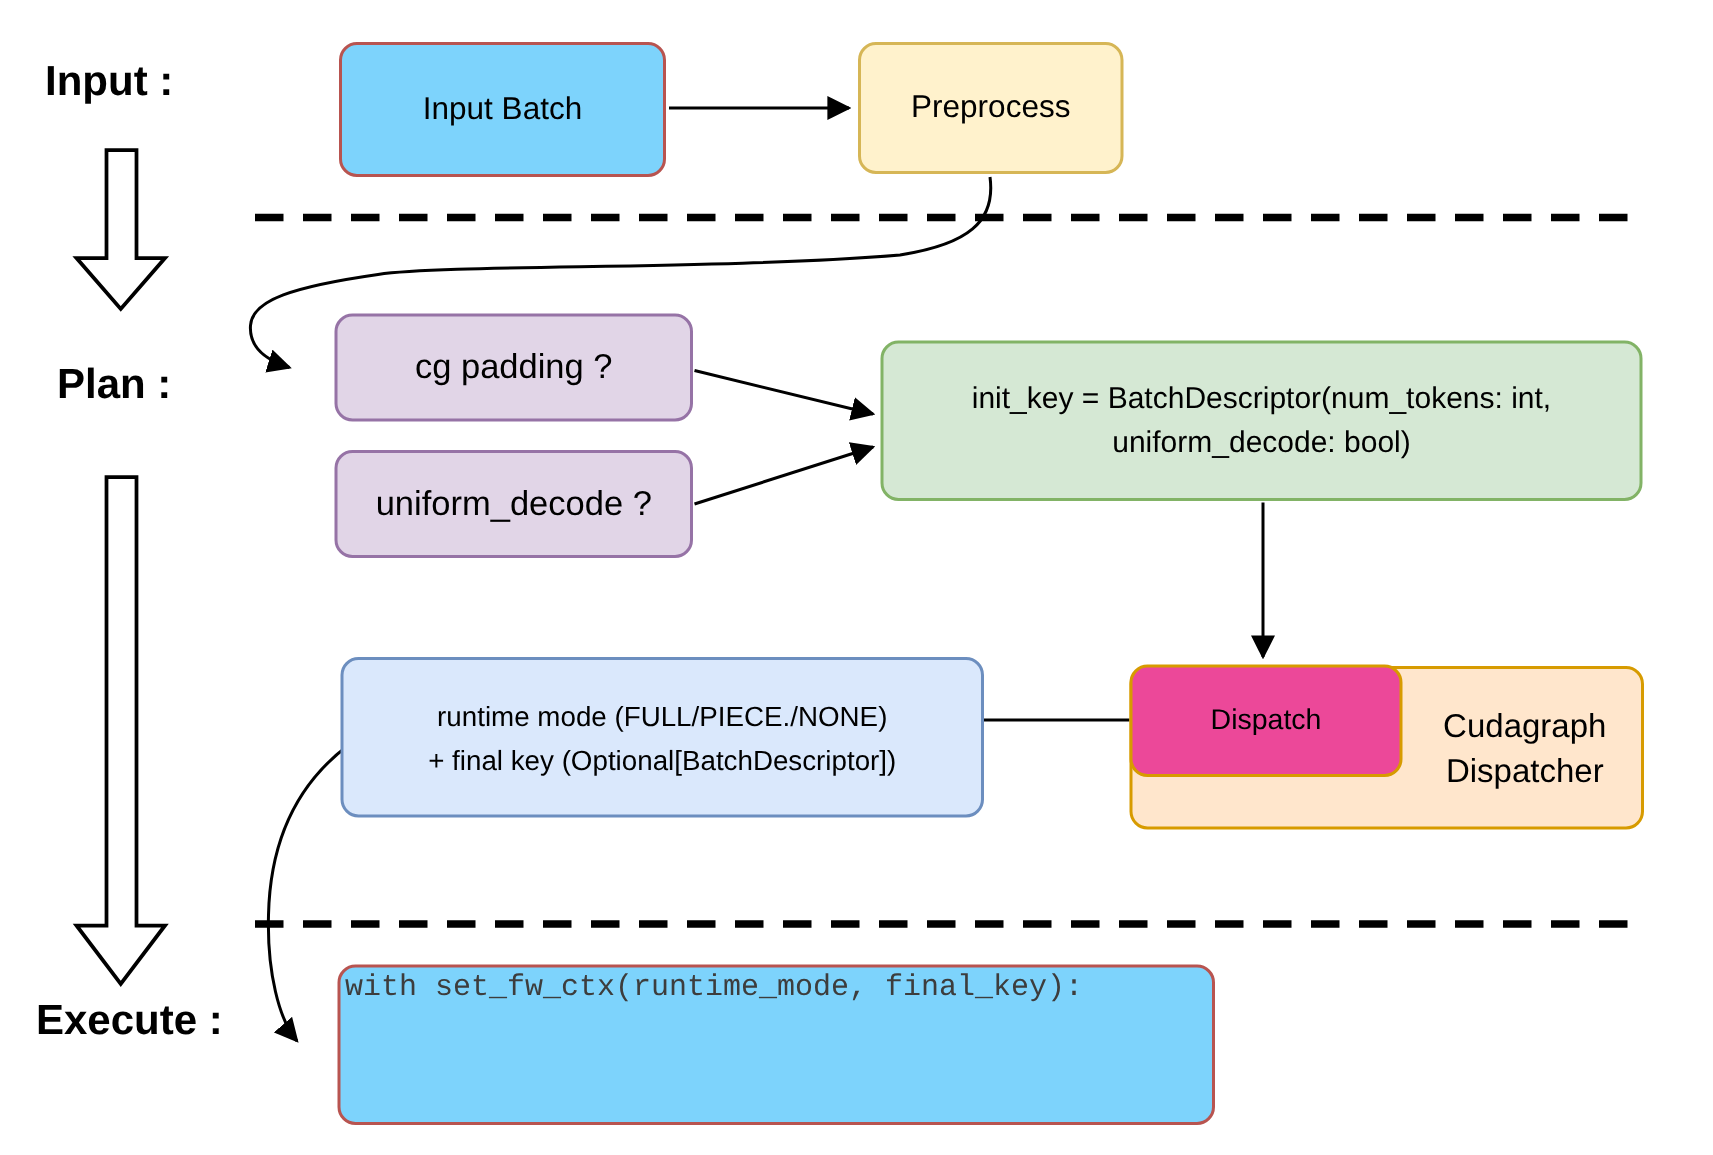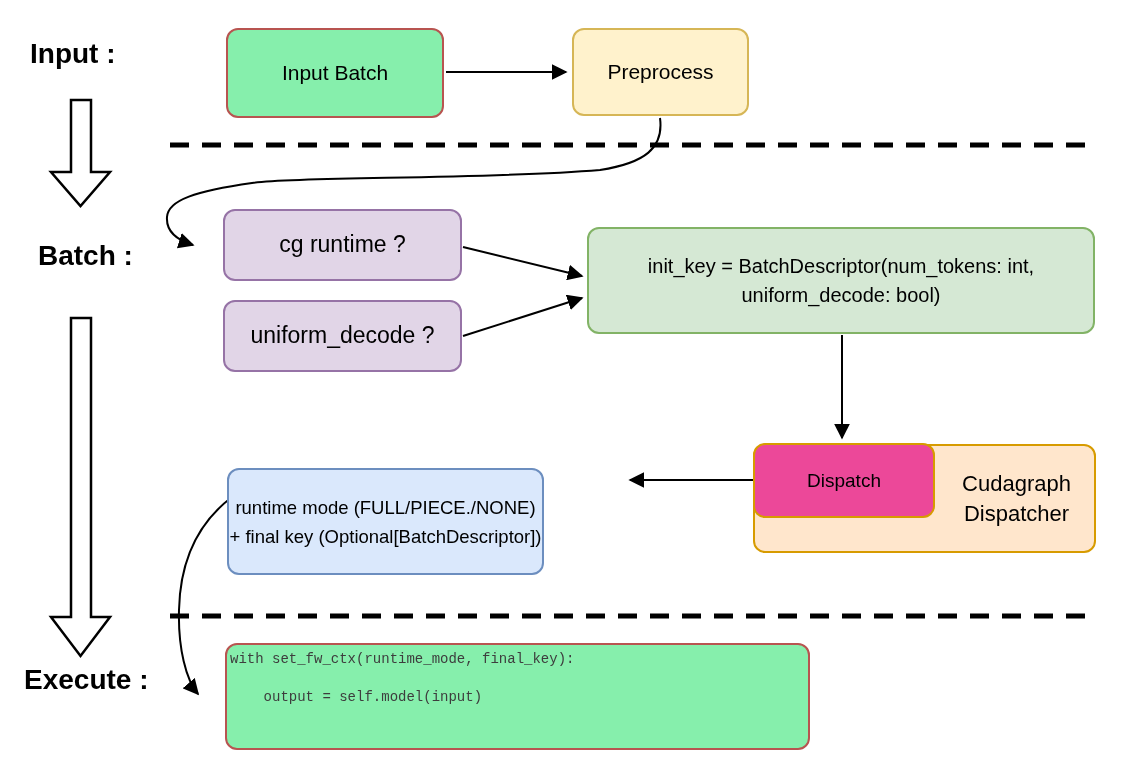--- a/index.html
+++ b/index.html
@@ -24,46 +24,46 @@
     justify-content:center;
     text-align:center;
     line-height:1.35;
   }
   .stage-label{
     position:absolute;
     font-weight:700;
     font-size:28px;
     white-space:nowrap;
   }
-  .node-red{background:#86efac;border-color:#b85450;}
+  .node-red{background:#7dd3fc;border-color:#b85450;}
   .node-yellow{background:#fff2cc;border-color:#d6b656;}
   .node-purple{background:#e1d5e7;border-color:#9673a6;}
   .node-green{background:#d5e8d4;border-color:#82b366;}
   .node-blue{background:#dae8fc;border-color:#6c8ebf;}
   .node-orange-light{background:#ffe6cc;border-color:#d79b00;}
   .node-orange-dark{background:#ec4899;border-color:#d79b00;}
 
   #node-input-batch{left:226px;top:28px;width:218px;height:90px;font-size:21px;}
   #node-preprocess{left:572px;top:28px;width:177px;height:88px;font-size:21px;}
   #node-cg-padding{left:223px;top:209px;width:239px;height:72px;font-size:23px;}
   #node-uniform-decode{left:223px;top:300px;width:239px;height:72px;font-size:23px;align-items:center;}
   #node-init-key{left:587px;top:227px;width:508px;height:107px;font-size:20px;line-height:29px;}
-  #node-runtime-result{left:227px;top:468px;width:317px;height:107px;font-size:18.5px;line-height:29px;}
+  #node-runtime-result{left:227px;top:438px;width:429px;height:107px;font-size:18.5px;line-height:29px;}
   #node-cudagraph{left:753px;top:444px;width:343px;height:109px;}
   #node-dispatch{left:753px;top:443px;width:182px;height:75px;font-size:19px;}
   #cudagraph-label{
     position:absolute;left:182px;top:0;width:159px;height:100%;
     display:flex;flex-direction:column;align-items:center;justify-content:center;
     font-size:22px;line-height:30px;
   }
   #node-execute-code{
     left:225px;top:643px;width:585px;height:107px;
-    align-items:flex-start;justify-content:flex-start;
+    align-items:flex-start;justify-content:space-between;
     font-family:"Liberation Mono", monospace;
-    font-size:14px;line-height:28px;
+    font-size:20px;line-height:28px;
     color:#3d3d3d;
     padding-left:3px;
     text-align:left;
     gap:10px;
   }
   .pre-line{display:block;white-space:pre;}
   #label-input{left:30px;top:38px;}
   #label-plan{left:38px;top:240px;}
   #label-execute{left:24px;top:664px;}
 </style>
@@ -94,33 +94,33 @@
     <line x1="463" y1="336" x2="582" y2="298" stroke="#000" stroke-width="2" marker-end="url(#arrowhead)"></line>
 
     <line x1="842" y1="335" x2="842" y2="438" stroke="#000" stroke-width="2" marker-end="url(#arrowhead)"></line>
 
     <line x1="753" y1="480" x2="630" y2="480" stroke="#000" stroke-width="2" marker-end="url(#arrowhead)"></line>
 
     <path d="M232,497 C195,525 180,565 179,610 C178,648 186,680 198,694" fill="none" stroke="#000" stroke-width="2" marker-end="url(#arrowhead)"></path>
   </svg>
 
   <div class="stage-label" id="label-input">Input :</div>
-  <div class="stage-label" id="label-plan">Batch :</div>
+  <div class="stage-label" id="label-plan">Plan :</div>
   <div class="stage-label" id="label-execute">Execute :</div>
 
   <div class="node node-red" id="node-input-batch">
     <span>Input Batch</span>
   </div>
 
   <div class="node node-yellow" id="node-preprocess">
     <span>Preprocess</span>
   </div>
 
   <div class="node node-purple" id="node-cg-padding">
-    <span>cg runtime ?</span>
+    <span>cg padding ?</span>
   </div>
 
   <div class="node node-purple" id="node-uniform-decode">
     <span>uniform_decode ?</span>
   </div>
 
   <div class="node node-orange-light" id="node-cudagraph">
     <div id="cudagraph-label">
       <span>Cudagraph</span>
       <span>Dispatcher</span>
@@ -136,16 +136,15 @@
     <span>Dispatch</span>
   </div>
 
   <div class="node node-blue" id="node-runtime-result">
     <span>runtime mode (FULL/PIECE./NONE)</span>
     <span>+ final key (Optional[BatchDescriptor])</span>
   </div>
 
   <div class="node node-red" id="node-execute-code">
     <span class="pre-line">with set_fw_ctx(runtime_mode, final_key):</span>
-    <span class="pre-line">    output = self.model(input)</span>
   </div>
 
 </div>
 
 </body></html>

